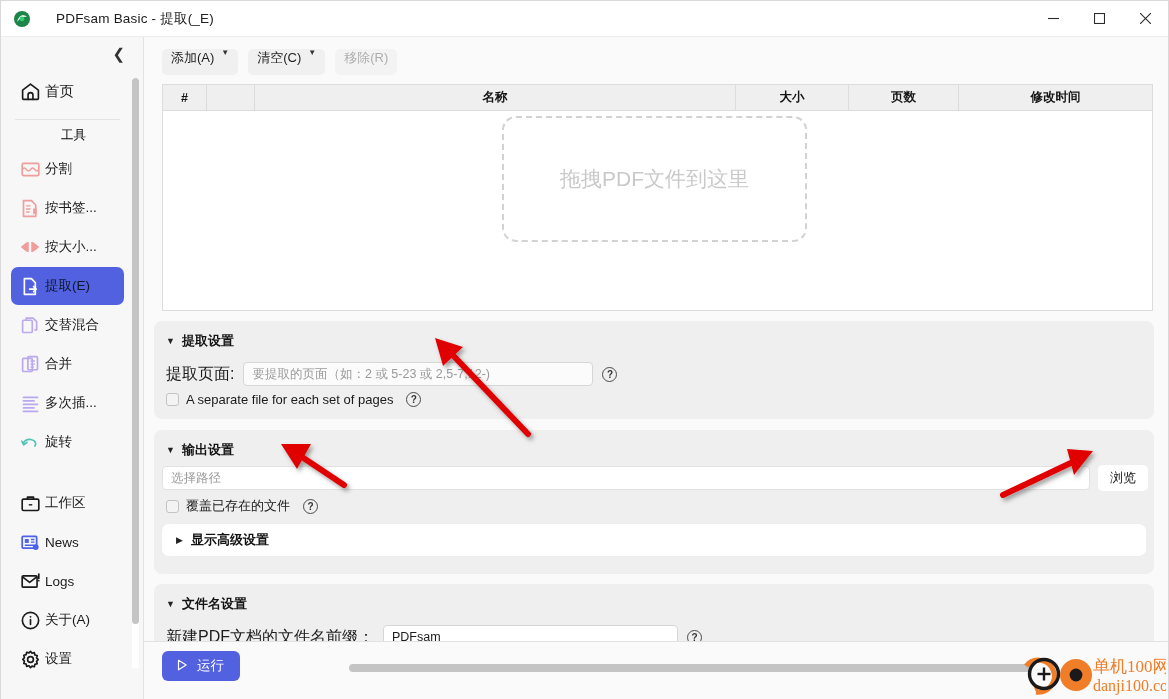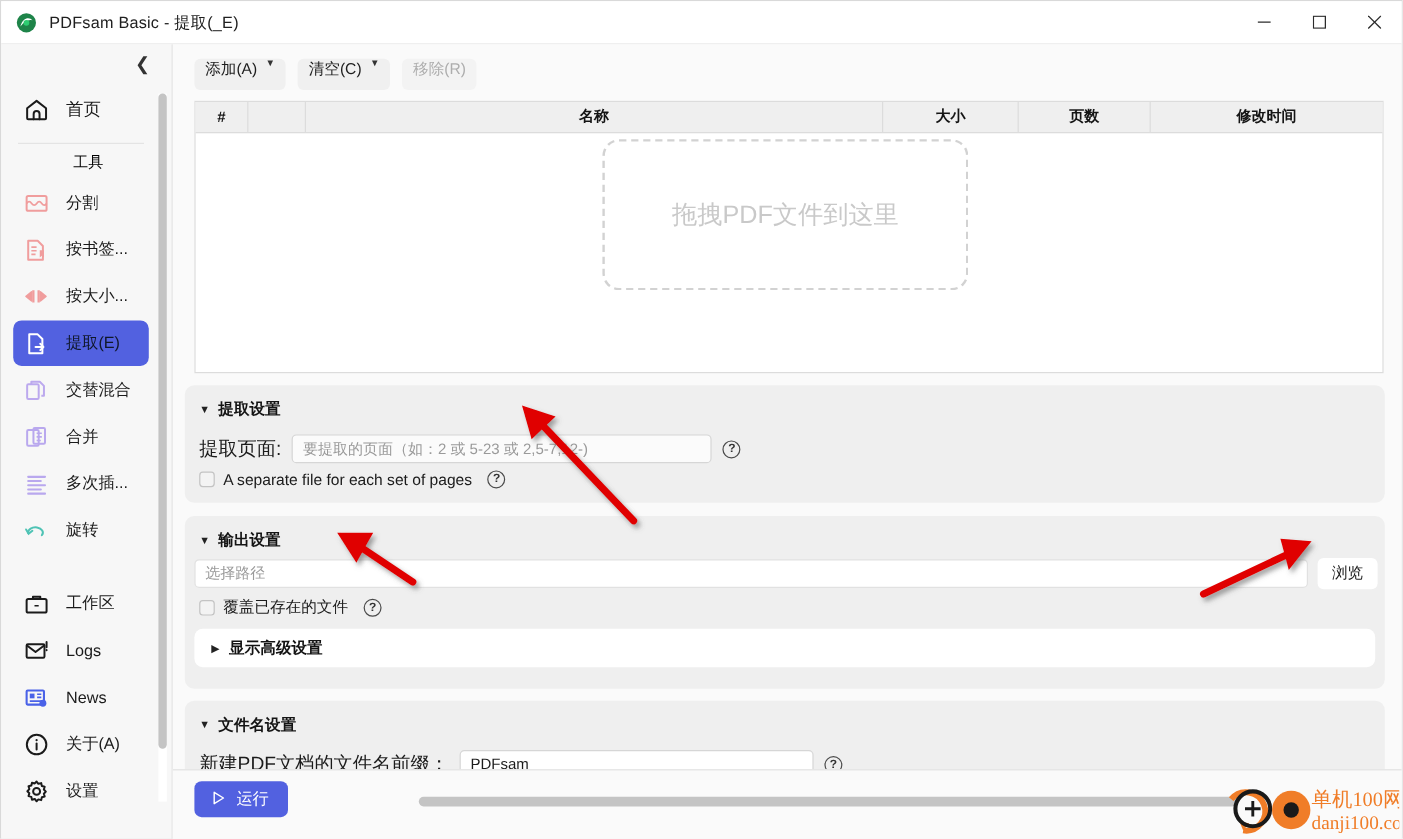--- a/index.html
+++ b/index.html
@@ -13,20 +13,21 @@
     position: relative; width: 1169px; height: 699px;
     background: #fafafa;
     border: 1px solid #d9d9d9;
   }
 
   
   #titlebar {
     position: absolute; left: 0; top: 0; width: 1167px; height: 36px;
     background: #ffffff; display: flex; align-items: center;
     border-bottom: 1px solid #ececec;
+    gap: 15px;
   }
   #titlebar .app-icon { margin-left: 12px; width: 18px; height: 18px; flex: none; }
   #titlebar .title-text {
     margin-left: 10px; font-size: 13.5px; color: #202020; letter-spacing: .2px;
   }
   .win-buttons { margin-left: auto; display: flex; height: 36px; }
   .win-btn {
     width: 46px; height: 36px; display: flex; align-items: center; justify-content: center;
     color: #2b2b2b;
   }
@@ -38,21 +39,21 @@
   }
   .collapse-row { height: 32px; display: flex; align-items: center; justify-content: flex-end; padding-right: 18px; }
   .collapse-chevron { font-size: 15px; color: #333; line-height: 1; cursor: pointer; font-weight: 600;}
   .nav-scroll {
     position: absolute; left: 0; top: 32px; width: 133px; height: 631px;
     overflow: hidden;
   }
   .nav-item {
     display: flex; align-items: center; height: 38px;
     margin: 0 10px 1px 10px; padding-left: 8px; border-radius: 7px;
-    cursor: pointer; gap: 14px;
+    cursor: pointer; gap: 4px;
   }
   .nav-item.selected { background: #5261e0; }
   .nav-item.selected .nav-label { color: #0f172a; }
   .nav-icon { width: 22px; height: 22px; flex: none; display: flex; align-items: center; justify-content: center; }
   .nav-label { font-size: 13.5px; color: #1b1b1b; white-space: nowrap; }
   .nav-home { height: 44px; }
   .nav-home .nav-label { font-size: 14.5px; }
   .nav-sep { height: 1px; background: #e4e4e4; margin: 6px 14px 4px 14px; }
   .nav-group-title { font-size: 12.5px; color: #000000; padding: 3px 0 6px 16px; margin-left: 44px; }
   .nav-gap { height: 22px; }
@@ -314,39 +315,39 @@
             <rect x="2.5" y="7" width="19" height="13" rx="1.6"></rect>
             <path d="M8.5 7 V4.8 h7 V7"></path>
             <path d="M10 13.5 h4" stroke-width="1.6"></path>
           </svg>
         </span>
         <span class="nav-label">工作区</span>
       </div>
 
       <div class="nav-item">
         <span class="nav-icon">
-          <svg width="21" height="21" viewBox="0 0 24 24" fill="none" stroke="#1b1b1b" stroke-width="1.9" stroke-linejoin="round">
-            <rect x="2.5" y="5.5" width="17" height="13" rx="1.2"></rect>
-            <path d="M2.5 6.5 L11 13 L19.5 6.5"></path>
-            <path d="M21.5 3.5 v5 M21.5 11 v.2" stroke-linecap="round"></path>
-          </svg>
-        </span>
-        <span class="nav-label">Logs</span>
-      </div>
-
-      <div class="nav-item">
-        <span class="nav-icon">
           <svg width="21" height="21" viewBox="0 0 24 24">
             <rect x="2.5" y="5" width="16.5" height="13.5" rx="1" fill="none" stroke="#4a62e8" stroke-width="2"></rect>
             <rect x="5.5" y="8" width="4.5" height="4.5" fill="#4a62e8"></rect>
             <path d="M12.5 8.6 h4 M12.5 11.6 h4 M5.5 15.2 h11" stroke="#4a62e8" stroke-width="1.6"></path>
             <circle cx="18" cy="17.2" r="3.3" fill="#4a62e8"></circle>
           </svg>
         </span>
         <span class="nav-label">News</span>
+      </div>
+
+      <div class="nav-item">
+        <span class="nav-icon">
+          <svg width="21" height="21" viewBox="0 0 24 24" fill="none" stroke="#1b1b1b" stroke-width="1.9" stroke-linejoin="round">
+            <rect x="2.5" y="5.5" width="17" height="13" rx="1.2"></rect>
+            <path d="M2.5 6.5 L11 13 L19.5 6.5"></path>
+            <path d="M21.5 3.5 v5 M21.5 11 v.2" stroke-linecap="round"></path>
+          </svg>
+        </span>
+        <span class="nav-label">Logs</span>
       </div>
 
       <div class="nav-item">
         <span class="nav-icon">
           <svg width="21" height="21" viewBox="0 0 24 24" fill="none" stroke="#1b1b1b" stroke-width="1.9" stroke-linecap="round">
             <circle cx="12" cy="12" r="9.3"></circle>
             <path d="M12 11 v5.6"></path>
               <circle cx="12" cy="7.8" r="1.05" fill="#1b1b1b" stroke="none"></circle>
           </svg>
         </span>

